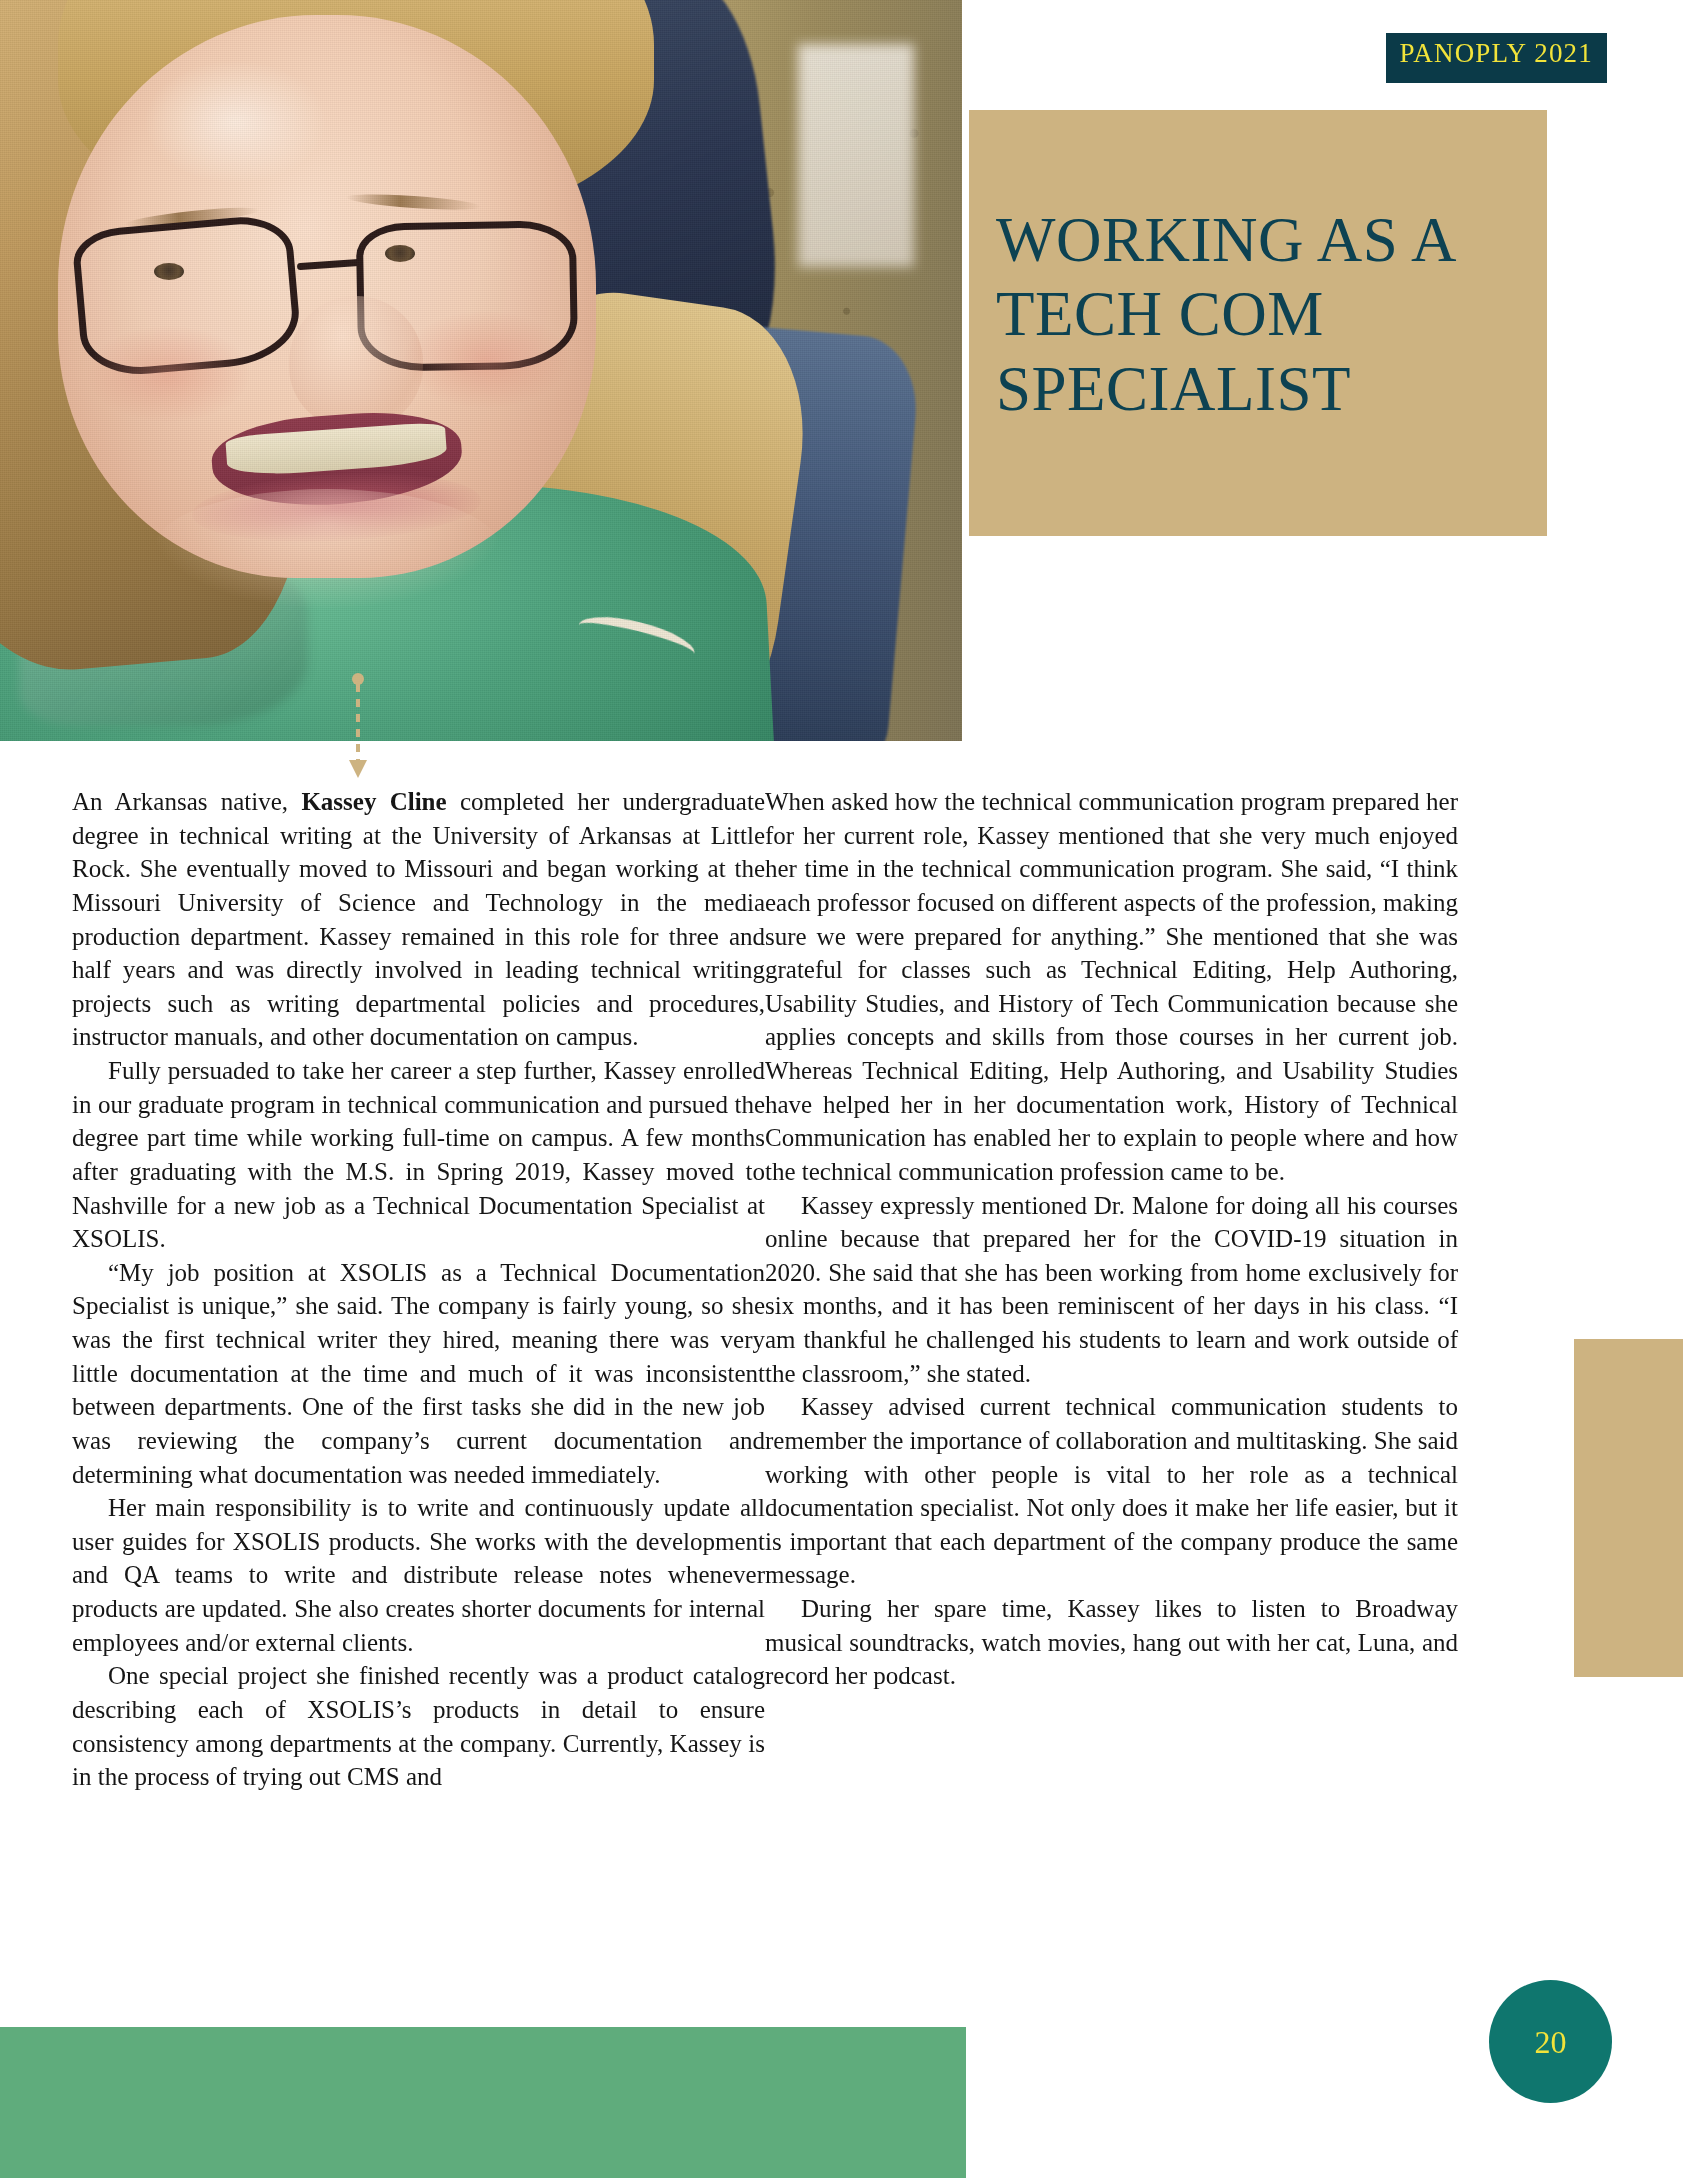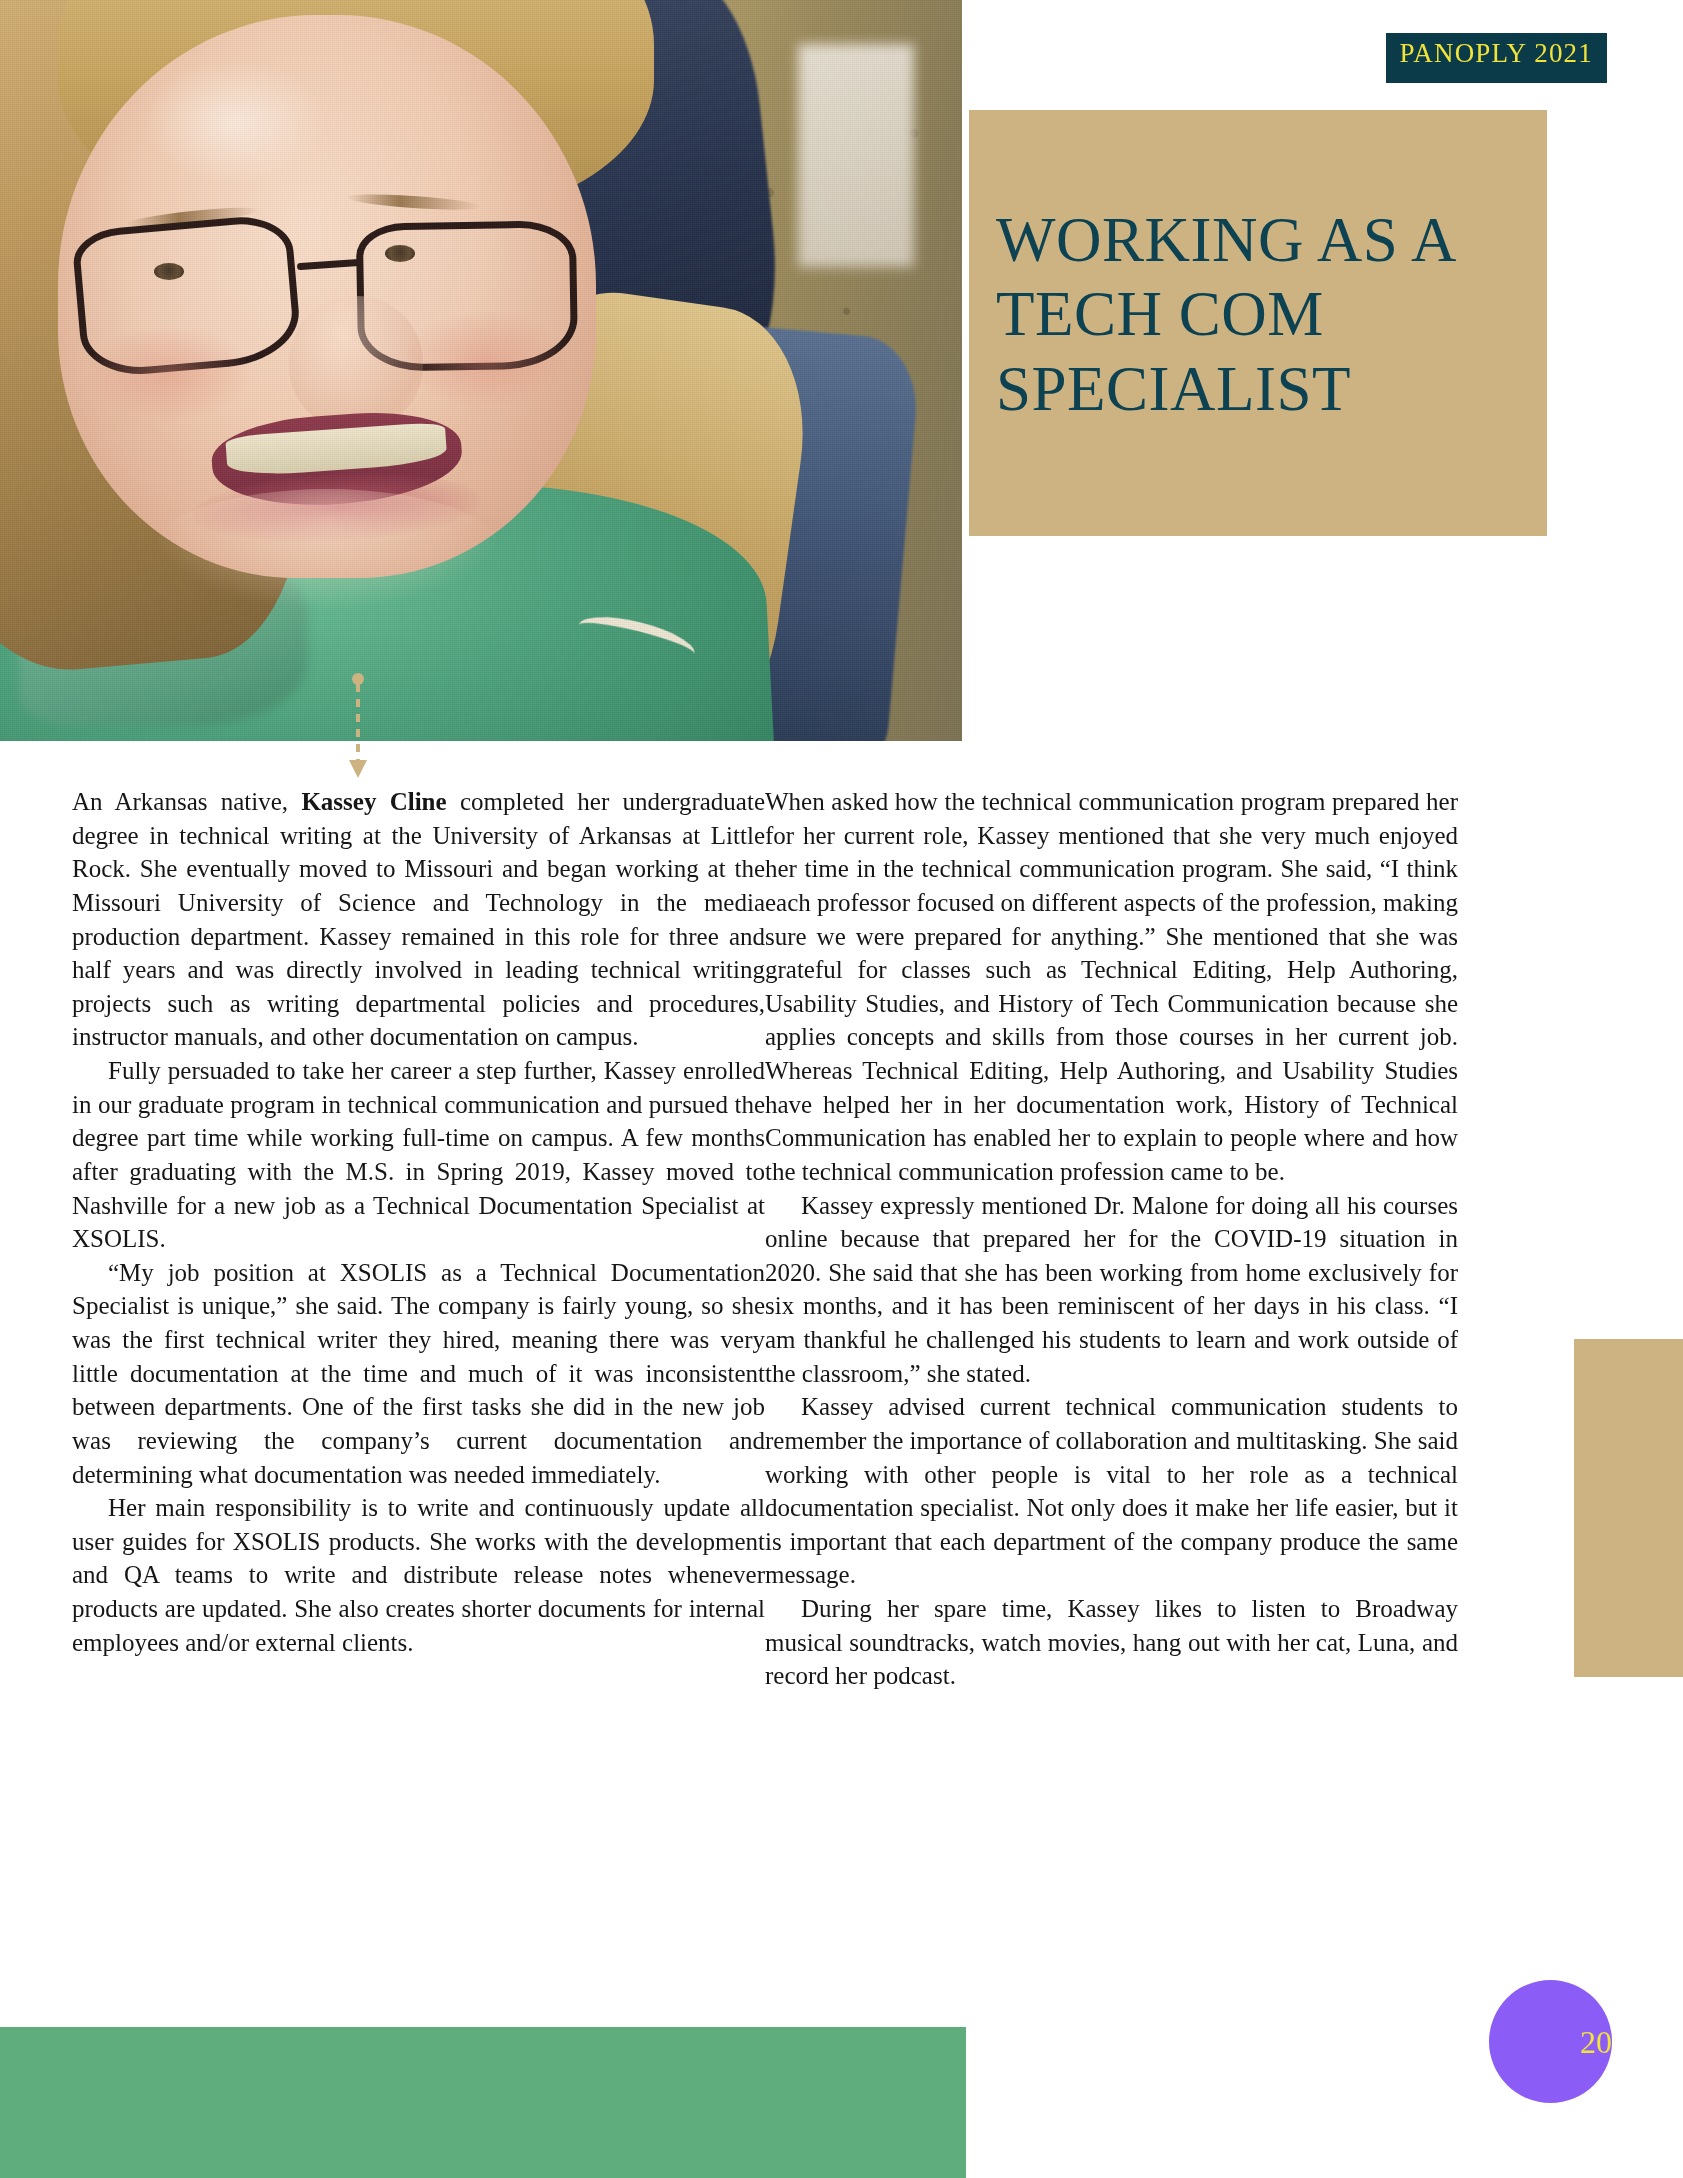--- a/index.html
+++ b/index.html
@@ -304,24 +304,24 @@
   }
 
   
   .page-circle {
     position: absolute;
     left: 1489px;
     top: 1980px;
     width: 123px;
     height: 123px;
     border-radius: 50%;
-    background: #8b5cf6;
+    background: #0f766e;
     display: flex;
     align-items: center;
-    justify-content: flex-end;
+    justify-content: center;
   }
   .page-circle span {
     color: #f2e33a;
     font-size: 32px;
     line-height: 1;
   }
 
   
   .pointer {
     position: absolute;
@@ -433,20 +433,21 @@
 </div>
 
 <div class="accent-bar"></div>
 
 <div class="columns">
   <div class="col">
     <p><span>An Arkansas native, </span><b>Kassey Cline</b><span> completed her undergraduate degree in technical writing at the University of Arkansas at Little Rock. She eventually moved to Missouri and began working at the Missouri University of Science and Technology in the media production department. Kassey remained in this role for three and half years and was directly involved in leading technical writing projects such as writing departmental policies and procedures, instructor manuals, and other documentation on campus.</span></p>
     <p>Fully persuaded to take her career a step further, Kassey enrolled in our graduate program in technical communication and pursued the degree part time while working full-time on campus. A few months after graduating with the M.S. in Spring 2019, Kassey moved to Nashville for a new job as a Technical Documentation Specialist at XSOLIS.</p>
     <p>“My job position at XSOLIS as a Technical Documentation Specialist is unique,” she said. The company is fairly young, so she was the first technical writer they hired, meaning there was very little documentation at the time and much of it was inconsistent between departments. One of the first tasks she did in the new job was reviewing the company’s current documentation and determining what documentation was needed immediately.</p>
     <p>Her main responsibility is to write and continuously update all user guides for XSOLIS products. She works with the development and QA teams to write and distribute release notes whenever products are updated. She also creates shorter documents for internal employees and/or external clients.</p>
+    <p>One special project she finished recently was a product catalog describing each of XSOLIS’s products in detail to ensure consistency among departments at the company. Currently, Kassey is in the process of trying out CMS and</p>
   </div>
   <div class="col">
     <p>When asked how the technical communication program prepared her for her current role, Kassey mentioned that she very much enjoyed her time in the technical communication program. She said, “I think each professor focused on different aspects of the profession, making sure we were prepared for anything.” She mentioned that she was grateful for classes such as Technical Editing, Help Authoring, Usability Studies, and History of Tech Communication because she applies concepts and skills from those courses in her current job. Whereas Technical Editing, Help Authoring, and Usability Studies have helped her in her documentation work, History of Technical Communication has enabled her to explain to people where and how the technical communication profession came to be.</p>
     <p>Kassey expressly mentioned Dr. Malone for doing all his courses online because that prepared her for the COVID-19 situation in 2020. She said that she has been working from home exclusively for six months, and it has been reminiscent of her days in his class. “I am thankful he challenged his students to learn and work outside of the classroom,” she stated.</p>
     <p>Kassey advised current technical communication students to remember the importance of collaboration and multitasking. She said working with other people is vital to her role as a technical documentation specialist. Not only does it make her life easier, but it is important that each department of the company produce the same message.</p>
     <p>During her spare time, Kassey likes to listen to Broadway musical soundtracks, watch movies, hang out with her cat, Luna, and record her podcast.</p>
   </div>
 </div>
 
 <div class="green-bar"></div>

